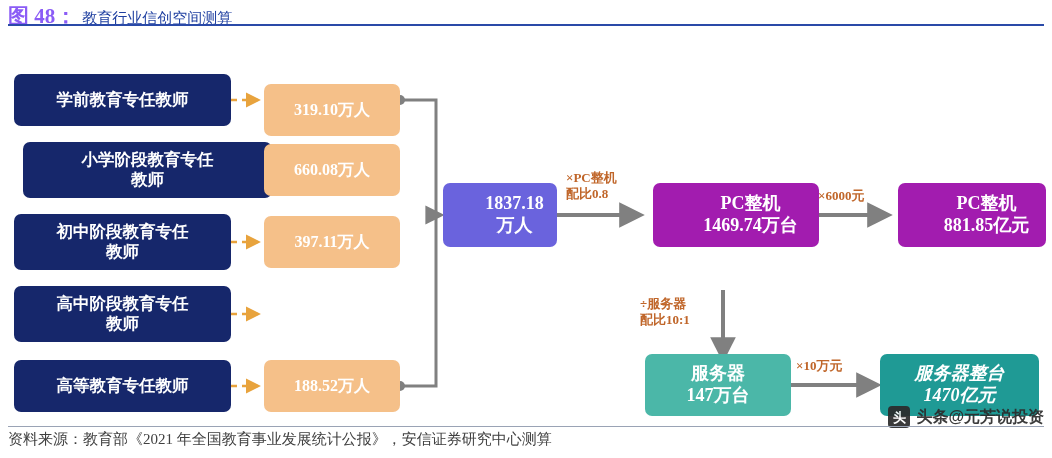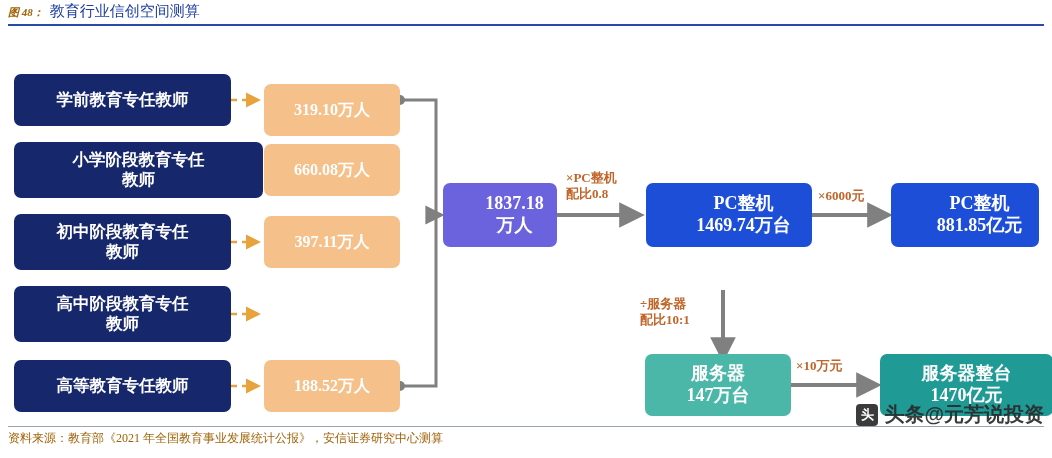--- a/index.html
+++ b/index.html
@@ -32,24 +32,23 @@
     position: absolute;
     left: 8px;
     top: 2px;
     display: flex;
     align-items: baseline;
     white-space: nowrap;
   }
   .fig-header .fig-label {
     font-family: "Liberation Serif", serif;
     font-weight: bold;
-    font-size: 11px;
-    color: #a16207;
+    font-size: 21px;
+    color: #8b5cf6;
     letter-spacing: 0px;
-    font-style: italic;
   }
   .fig-header .fig-title {
     font-family: "Liberation Serif", serif;
     font-weight: normal;
     font-size: 15px;
     color: #1f3fa0;
     margin-left: 6px;
   }
   .fig-header .rule {
     position: absolute;
@@ -74,22 +73,22 @@
     top: 0px;
     width: 1036px;
     height: 1px;
     background: #9aa3b5;
   }
   .fig-footer .source {
     position: absolute;
     left: 8px;
     top: 4px;
     font-family: "Liberation Serif", serif;
-    font-size: 12px;
-    color: #a16207;
+    font-size: 15px;
+    color: #404040;
     white-space: nowrap;
   }
 
   
   .watermark {
     position: absolute;
     right: 8px;
     bottom: 30px;
     display: flex;
     align-items: center;
@@ -105,21 +104,21 @@
     font-family: "Liberation Sans", sans-serif;
     font-size: 13px;
     font-weight: bold;
     display: flex;
     align-items: center;
     justify-content: center;
     line-height: 1;
   }
   .watermark .wm-text {
     font-family: "Liberation Sans", sans-serif;
-    font-size: 20px;
+    font-size: 16px;
     font-weight: bold;
     color: #2b2b2b;
     white-space: nowrap;
   }
 
   
   .canvas {
     position: absolute;
     left: 0;
     top: 28px;
@@ -153,21 +152,22 @@
     font-weight: bold;
   }
   .node.purple {
     background: #6a63dd;
     color: #ffffff;
     font-size: 18px;
     font-weight: bold;
     padding-left: 29px;
   }
   .node.purple-light {
-    background: #1d4ed8;
+    background: #a21caf;
+    margin-left: 7px;
   }
   .node.teal {
     background: #4bb7a8;
     color: #ffffff;
     font-size: 18px;
     font-weight: bold;
   }
   .node.teal-dark {
     background: #1f9a95;
   }
@@ -236,21 +236,21 @@
         <line x1="557" y1="187" x2="640" y2="187" marker-end="url(#arrowGray)"></line>
         <line x1="812" y1="187" x2="888" y2="187" marker-end="url(#arrowGray)"></line>
         <line x1="723" y1="262" x2="723" y2="330" marker-end="url(#arrowGray)"></line>
         <line x1="791" y1="357" x2="877" y2="357" marker-end="url(#arrowGray)"></line>
       </g>
     </svg>
 
     <div class="node navy" style="left:14px; top:46px; width:217px; height:52px;">
       <span>学前教育专任教师</span>
     </div>
-    <div class="node navy" style="left:14px; top:114px; width:249px; height:56px;text-align:center;">
+    <div class="node navy" style="left:23px; top:114px; width:249px; height:56px;text-align:center;">
       <span>小学阶段教育专任
 教师</span>
     </div>
     <div class="node navy" style="left:14px; top:186px; width:217px; height:56px;">
       <span>初中阶段教育专任
 教师</span>
     </div>
     <div class="node navy" style="left:14px; top:258px; width:217px; height:56px;">
       <span>高中阶段教育专任
 教师</span>
@@ -295,21 +295,21 @@
     <div class="edge-label" style="left:640px; top:268px;">÷服务器
 配比10:1</div>
 
     <div class="node teal" style="left:645px; top:326px; width:146px; height:62px;align-items:center;">
       <span>服务器
 147万台</span>
     </div>
 
     <div class="edge-label" style="left:796px; top:330px;">×10万元</div>
 
-    <div class="node teal teal-dark" style="left:880px; top:326px; width:173px; height:62px;">
+    <div class="node teal teal-dark" style="left:880px; top:326px; width:159px; height:62px;font-style:italic;">
       <span>服务器整台
 1470亿元</span>
     </div>
 
   </div>
 
   <div class="watermark">
     <div class="wm-logo">头</div>
     <div class="wm-text">头条@元芳说投资</div>
   </div>

